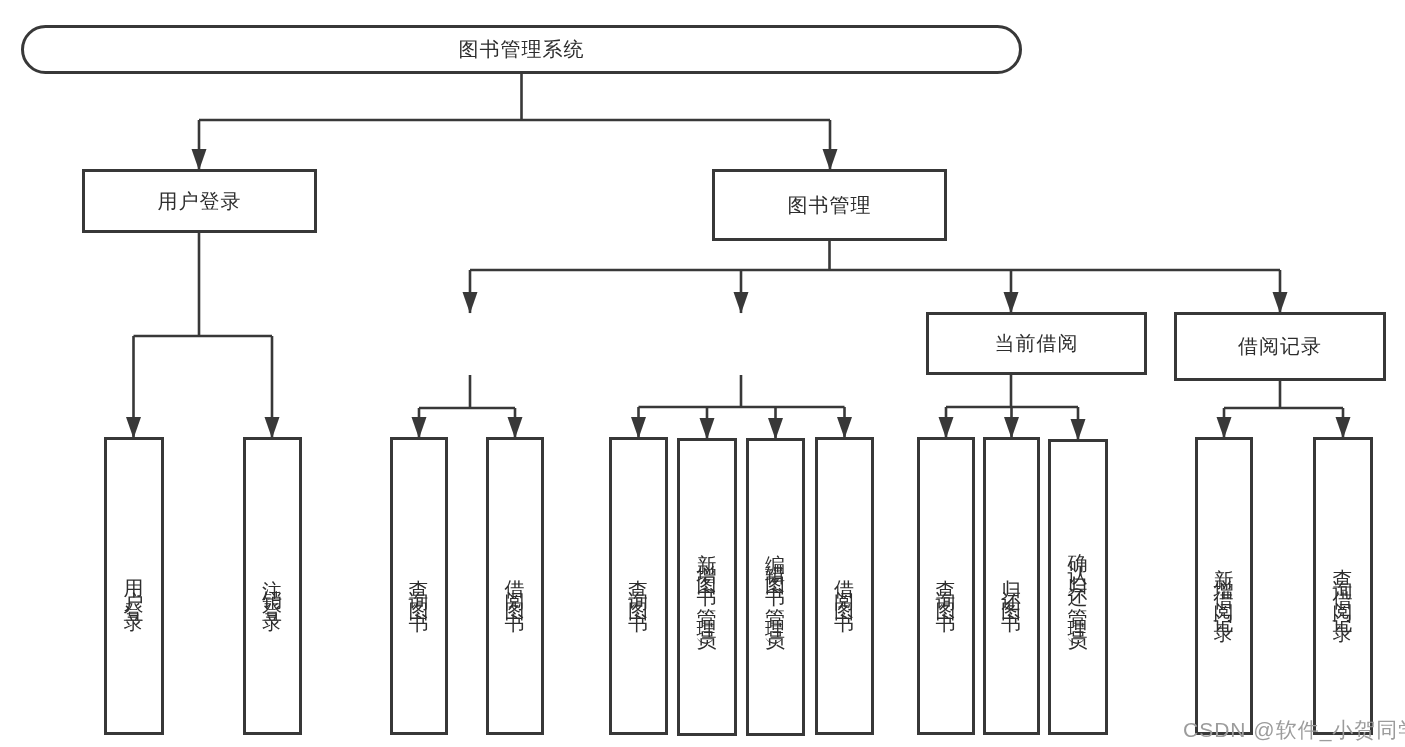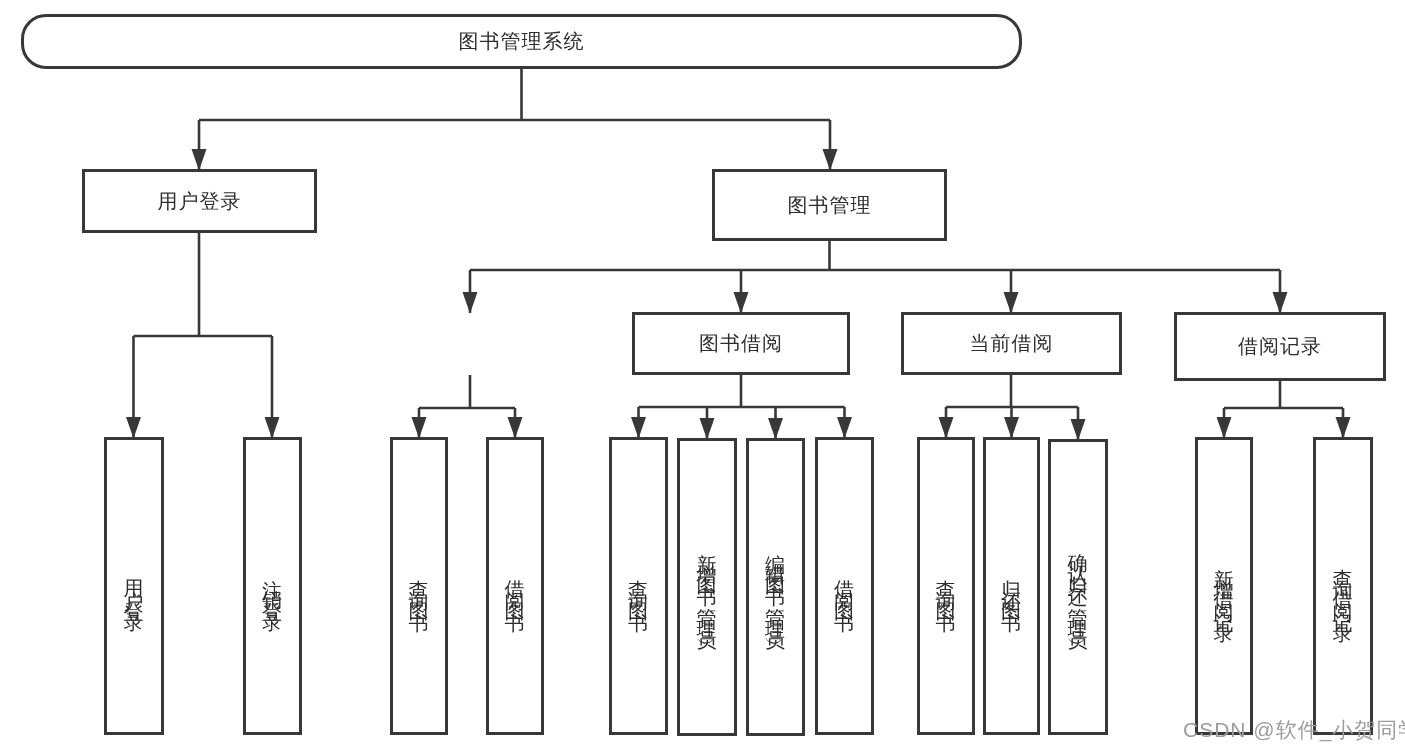--- a/index.html
+++ b/index.html
@@ -80,27 +80,26 @@
       <line x1="775.5" y1="407" x2="775.5" y2="439" marker-end="url(#ah)"></line>
       <line x1="844.5" y1="407" x2="844.5" y2="438" marker-end="url(#ah)"></line>
       <line x1="946" y1="407" x2="946" y2="438" marker-end="url(#ah)"></line>
       <line x1="1011.5" y1="407" x2="1011.5" y2="438" marker-end="url(#ah)"></line>
       <line x1="1078" y1="407" x2="1078" y2="440" marker-end="url(#ah)"></line>
       <line x1="1224" y1="408" x2="1224" y2="438" marker-end="url(#ah)"></line>
       <line x1="1343" y1="408" x2="1343" y2="438" marker-end="url(#ah)"></line>
     </g>
   </svg>
 
-  <div class="box h-label" style="left:21px; top:14px; width:1001px; height:55px;border-radius:25px;">图书管理系统</div>
+  <div class="box h-label" style="left:21px; top:25px; width:1001px; height:49px;border-radius:25px;">图书管理系统</div>
 
   <div class="box h-label" style="left:82px; top:169px; width:235px; height:64px;">用户登录</div>
   <div class="box h-label" style="left:712px; top:169px; width:235px; height:72px;">图书管理</div>
 
-  <div class="box h-label" style="left:632px; top:312px; width:218px; height:63px;">图书借阅</div>
-  <div class="box h-label" style="left:901px; top:312px; width:221px; height:63px;">当前借阅</div>
+  <div class="box h-label" style="left:926px; top:312px; width:221px; height:63px;">当前借阅</div>
   <div class="box h-label" style="left:1174px; top:312px; width:212px; height:69px;">借阅记录</div>
 
   <div class="box v-label" style="left:104px; top:437px; width:60px; height:298px;">用户登录</div>
   <div class="box v-label" style="left:243px; top:437px; width:59px; height:298px;">注销登录</div>
 
   <div class="box v-label" style="left:390px; top:437px; width:58px; height:298px;">查询图书</div>
   <div class="box v-label" style="left:486px; top:437px; width:58px; height:298px;">借阅图书</div>
 
   <div class="box v-label" style="left:609px; top:437px; width:59px; height:298px;">查询图书</div>
   <div class="box v-label" style="left:677px; top:438px; width:60px; height:298px;">新增图书（管理员）</div>

